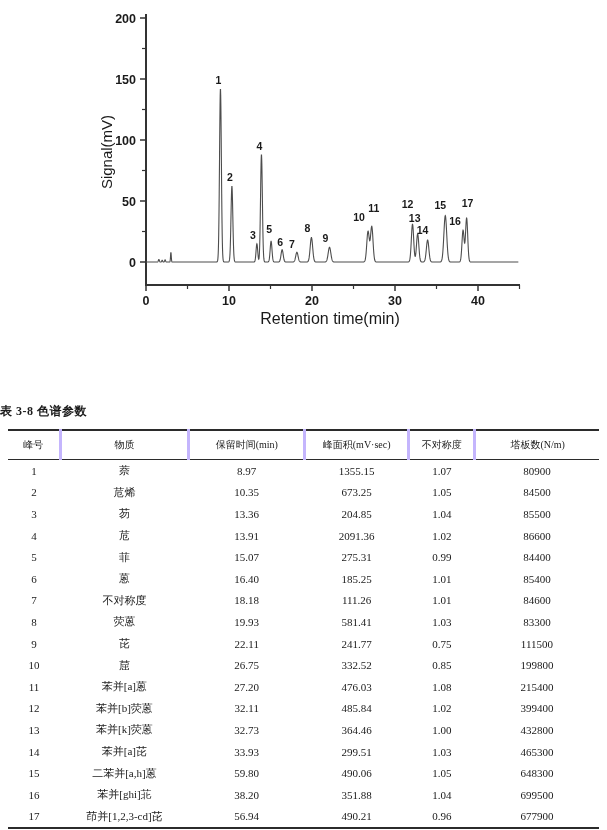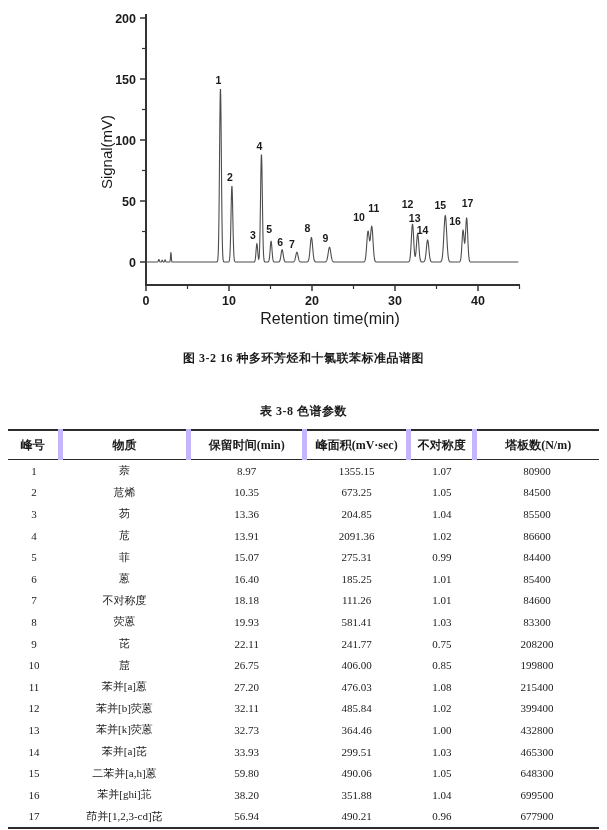--- a/index.html
+++ b/index.html
@@ -6,33 +6,33 @@
   .page{
     position:relative;width:607px;height:830px;background:#ffffff;
     font-family:"Liberation Serif",serif;color:#1a1a1a;overflow:hidden;
   }
   #chart-svg{position:absolute;top:0;left:0;display:block;}
   .fig-caption{
     position:absolute;top:350px;left:0;width:607px;text-align:center;
     font-size:12px;font-weight:bold;letter-spacing:0.5px;
   }
   .tbl-title{
-    position:absolute;top:403px;left:0;width:607px;text-align:center;
+    position:absolute;top:403px;left:0;width:607px;
     font-size:12px;font-weight:bold;letter-spacing:0.5px;
   }
   table.params{
     position:absolute;top:429px;left:8px;width:591px;
     border-collapse:collapse;table-layout:fixed;
     border-top:2px solid #2b2b2b;border-bottom:2px solid #2b2b2b;
   }
   table.params thead th{
-    height:28px;padding:0;font-size:12px;font-weight:bold;text-align:center;
+    height:28px;padding:0;font-size:10px;font-weight:normal;text-align:center;
     border-bottom:1.5px solid #2b2b2b;vertical-align:middle;
   }
-  table.params thead th:not(:first-child){border-left:5px solid #c4b5fd;text-align:center;}
+  table.params thead th:not(:first-child){border-left:3px solid #c4b5fd;text-align:center;}
   table.params tbody td{
     height:21.6px;padding:0;font-size:11px;text-align:center;vertical-align:middle;
   }
   .c1{width:8.8%}.c2{width:21.8%}.c3{width:19.6%}.c4{width:17.6%}.c5{width:11.2%}.c6{width:21%}
 </style>
 </head>
 <body>
 
 <div class="page">
 
@@ -83,21 +83,20 @@
       <text font-family="&quot;Liberation Sans&quot;, sans-serif" font-size="10.5" font-weight="bold" fill="#1a1a1a" text-anchor="middle" x="359.025" y="220.5">10</text>
       <text font-family="&quot;Liberation Sans&quot;, sans-serif" font-size="10.5" font-weight="bold" fill="#1a1a1a" text-anchor="middle" x="373.76" y="211.62">11</text>
       <text font-family="&quot;Liberation Sans&quot;, sans-serif" font-size="10.5" font-weight="bold" fill="#1a1a1a" text-anchor="middle" x="407.51300000000003" y="208.18">12</text>
       <text font-family="&quot;Liberation Sans&quot;, sans-serif" font-size="10.5" font-weight="bold" fill="#1a1a1a" text-anchor="middle" x="414.659" y="221.94">13</text>
       <text font-family="&quot;Liberation Sans&quot;, sans-serif" font-size="10.5" font-weight="bold" fill="#1a1a1a" text-anchor="middle" x="422.619" y="234.04">14</text>
       <text font-family="&quot;Liberation Sans&quot;, sans-serif" font-size="10.5" font-weight="bold" fill="#1a1a1a" text-anchor="middle" x="440.29800000000006" y="208.64">15</text>
       <text font-family="&quot;Liberation Sans&quot;, sans-serif" font-size="10.5" font-weight="bold" fill="#1a1a1a" text-anchor="middle" x="455.06000000000006" y="225.28">16</text>
       <text font-family="&quot;Liberation Sans&quot;, sans-serif" font-size="10.5" font-weight="bold" fill="#1a1a1a" text-anchor="middle" x="467.6290000000001" y="207.07999999999998">17</text>
     </svg>
 
-  <div class="fig-caption">图 3-2  16 种多环芳烃和十氯联苯标准品谱图</div>
 
   <div class="tbl-title">表 3-8  色谱参数</div>
 
   <table class="params">
     <colgroup>
       <col class="c1">
         <col class="c2">
         <col class="c3">
         <col class="c4">
         <col class="c5">
@@ -177,27 +176,27 @@
           <td>581.41</td>
           <td>1.03</td>
           <td>83300</td>
         </tr>
         <tr>
           <td>9</td>
           <td>芘</td>
           <td>22.11</td>
           <td>241.77</td>
           <td>0.75</td>
-          <td>208200</td>
+          <td>111500</td>
         </tr>
         <tr>
           <td>10</td>
           <td>䓛</td>
           <td>26.75</td>
-          <td>406.00</td>
+          <td>332.52</td>
           <td>0.85</td>
           <td>199800</td>
         </tr>
         <tr>
           <td>11</td>
           <td>苯并[a]蒽</td>
           <td>27.20</td>
           <td>476.03</td>
           <td>1.08</td>
           <td>215400</td>

